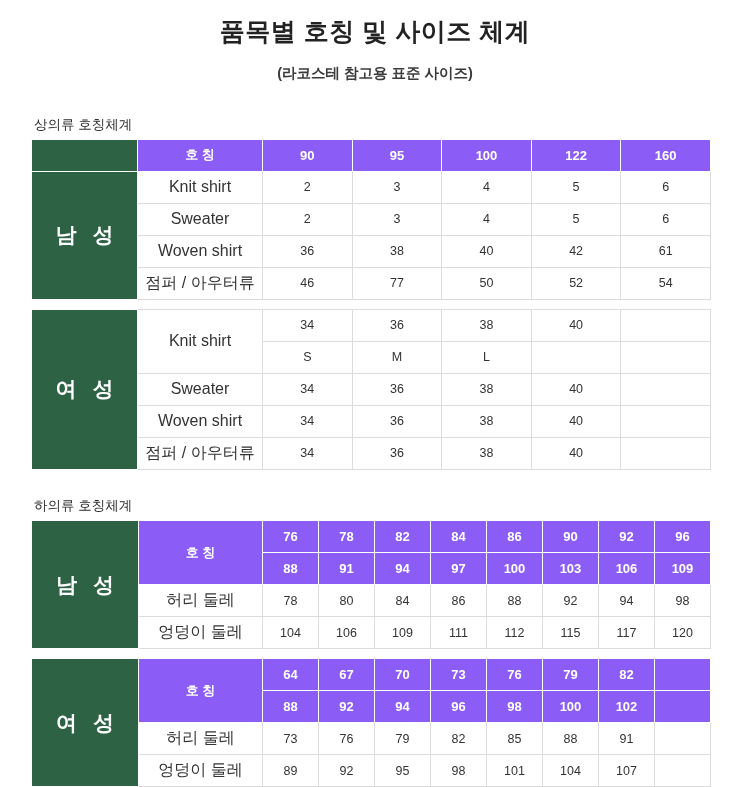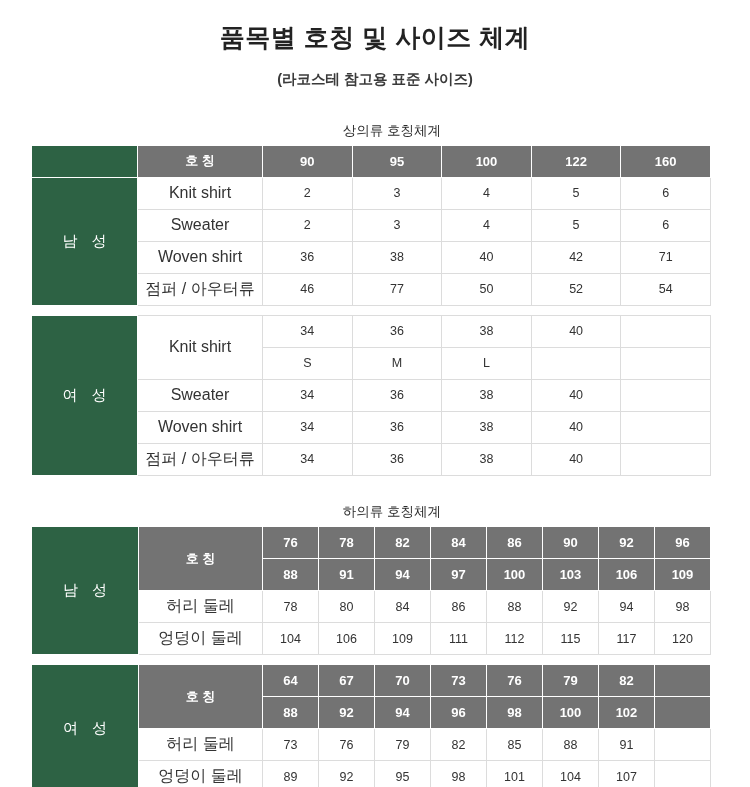--- a/index.html
+++ b/index.html
@@ -18,21 +18,21 @@
   .page {
     position: relative;
     width: 750px;
     height: 787px;
     box-sizing: border-box;
   }
 
   
   .title-block {
     text-align: center;
-    padding-top: 22px;
+    padding-top: 16px;
   }
   .main-title {
     font-size: 25px;
     font-weight: bold;
     color: #222222;
     letter-spacing: 0.5px;
     line-height: 1.25;
   }
   .sub-title {
     font-size: 14.5px;
@@ -41,21 +41,20 @@
     line-height: 1.2;
     font-weight: bold;
   }
 
   
   .section-label {
     font-size: 13.5px;
     color: #2b2b2b;
     margin: 0 0 6px 34px;
     line-height: 1.2;
-    text-align: center;
   }
   .section-1 { margin-top: 34px; }
   .section-2 { margin-top: 28px; }
 
   
   .table-wrap {
     margin-left: 31px;
     width: 679px;
   }
   table.sz {
@@ -70,32 +69,32 @@
     vertical-align: middle;
     font-size: 12.5px;
     color: #333333;
     height: 31px;
     padding: 0;
     background: #ffffff;
     white-space: nowrap;
   }
   
   table.sz td.hd {
-    background: #737373;
+    background: #8b5cf6;
     color: #ffffff;
     border: 1px solid #ffffff;
     font-weight: bold;
     font-size: 13px;
   }
   table.sz td.gender {
     background: #2d6244;
     color: #ffffff;
     border: 1px solid #ffffff;
-    font-weight: normal;
-    font-size: 15px;
+    font-weight: bold;
+    font-size: 21px;
     letter-spacing: 5px;
     text-indent: 5px;
   }
   table.sz td.blank-hd {
     background: #2d6244;
     border: 1px solid #ffffff;
   }
   table.sz td.rowlabel {
     font-size: 16px;
     color: #333333;
@@ -169,21 +168,21 @@
             <td>4</td>
             <td>5</td>
             <td>6</td>
           </tr>
           <tr>
             <td class="rowlabel">Woven shirt</td>
             <td>36</td>
             <td>38</td>
             <td>40</td>
             <td>42</td>
-            <td>71</td>
+            <td>61</td>
           </tr>
           <tr>
             <td class="rowlabel">점퍼 / 아우터류</td>
             <td>46</td>
             <td>77</td>
             <td>50</td>
             <td>52</td>
             <td>54</td>
           </tr>
         </tbody>

